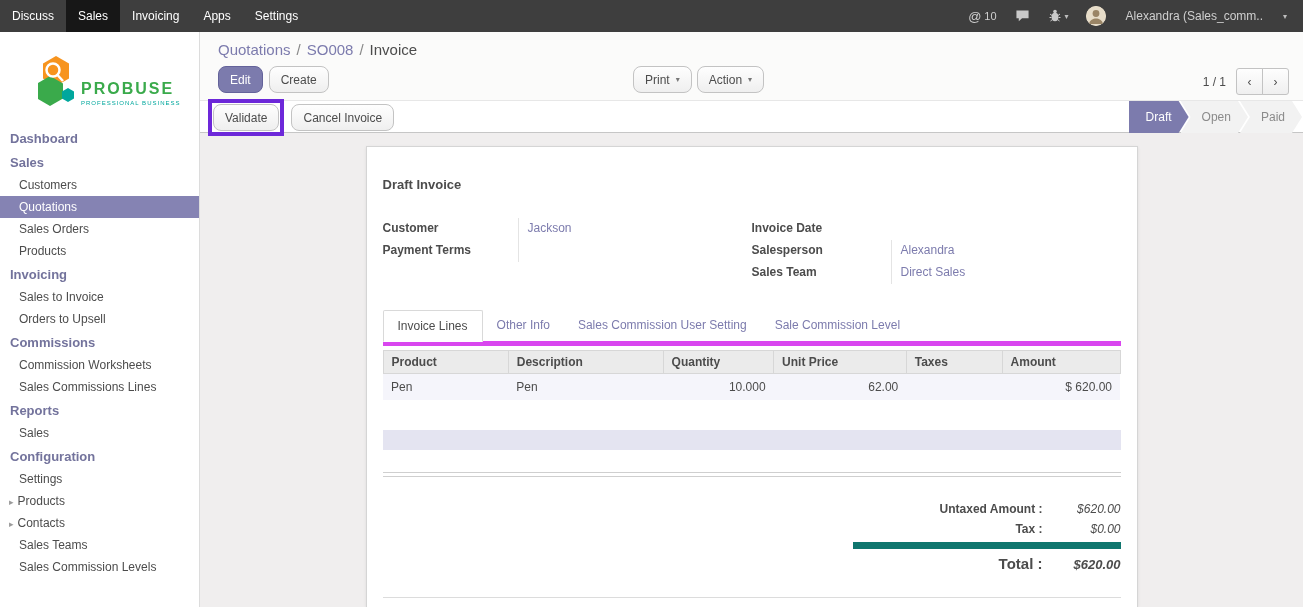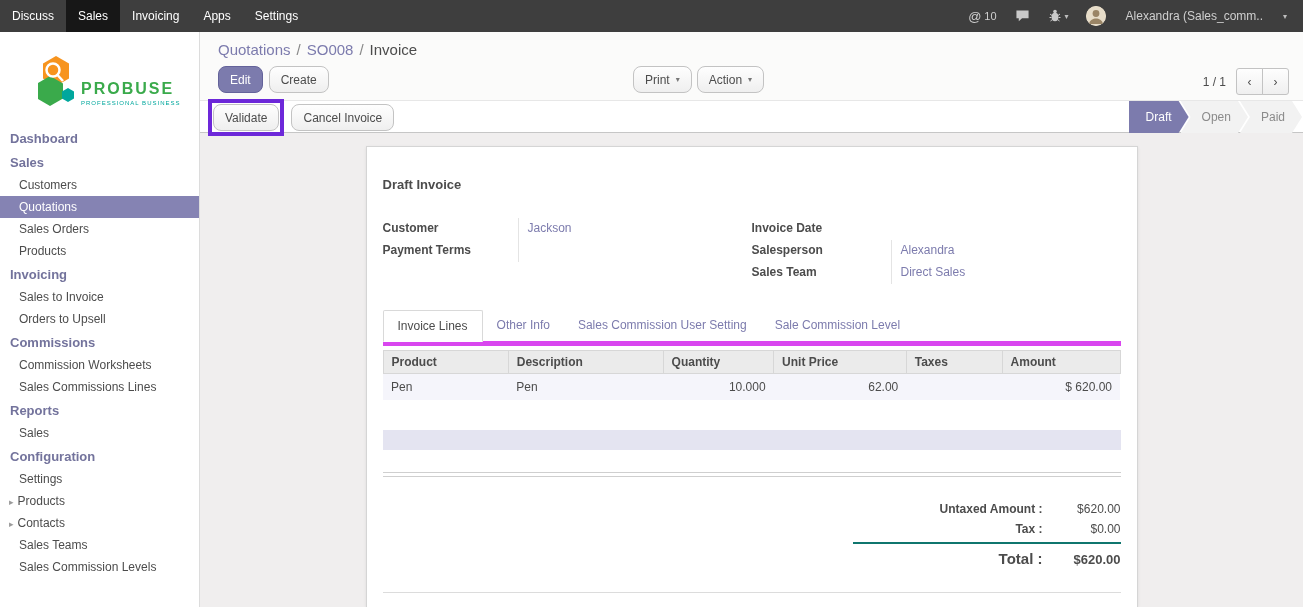--- a/index.html
+++ b/index.html
@@ -77,22 +77,22 @@
   table.lines td { font-size:12px; color:#4c4c4c; background:#f5f5fb; padding:6px 8px; }
   td.num, th.num-h { text-align:right; }
   td.num { text-align:right; }
 
   .lavender-strip { margin-top:30px; height:20px; background:#e4e4f1; }
   .double-rule { margin-top:22px; height:5px; border-top:1px solid #cfcfcf; border-bottom:1px solid #cfcfcf; }
 
   .totals { margin-top:22px; display:flex; flex-direction:column; align-items:flex-end; }
   .t-row { display:flex; align-items:baseline; padding:3px 0; }
   .t-label { width:190px; text-align:right; font-size:12px; font-weight:bold; color:#4c4c4c; }
-  .t-value { width:78px; text-align:right; font-size:12px; color:#4c4c4c; }
-  .t-row.total { border-top:2px solid #0f766e; margin-top:3px; padding-top:6px; }
+  .t-value { width:78px; text-align:right; font-size:12px; color:#4c4c4c;font-style:italic; }
+  .t-row.total { border-top:7px solid #0f766e; margin-top:3px; padding-top:6px; }
   .t-row.total .t-label { font-size:15px; }
   .t-row.total .t-value { font-size:13px; font-weight:bold; }
 
   .footer-rule { margin-top:22px; border-top:1px solid #dcdcdc; }
 </style>
 </head>
 <body>
 
 <div id="topbar">
   <div class="tb-menu">

